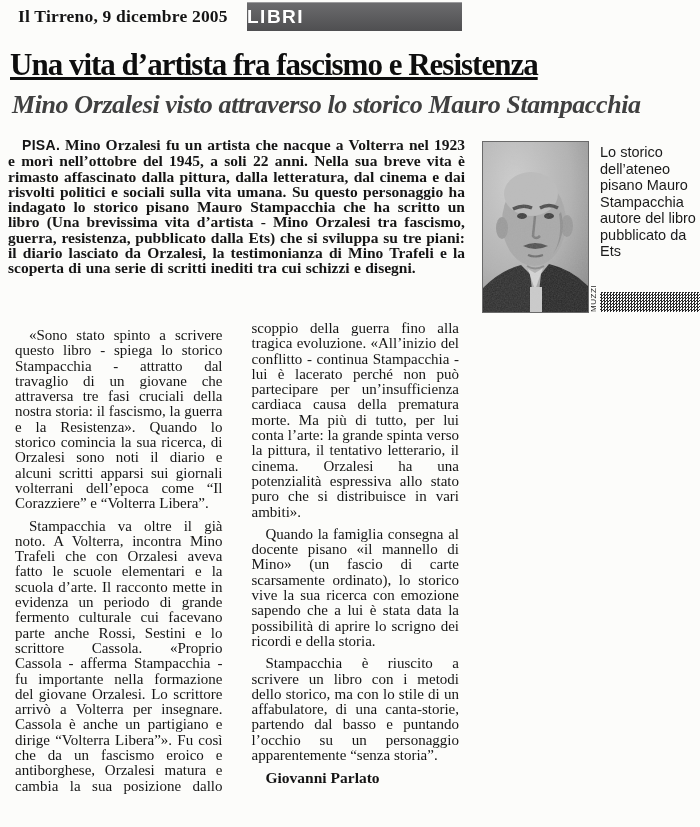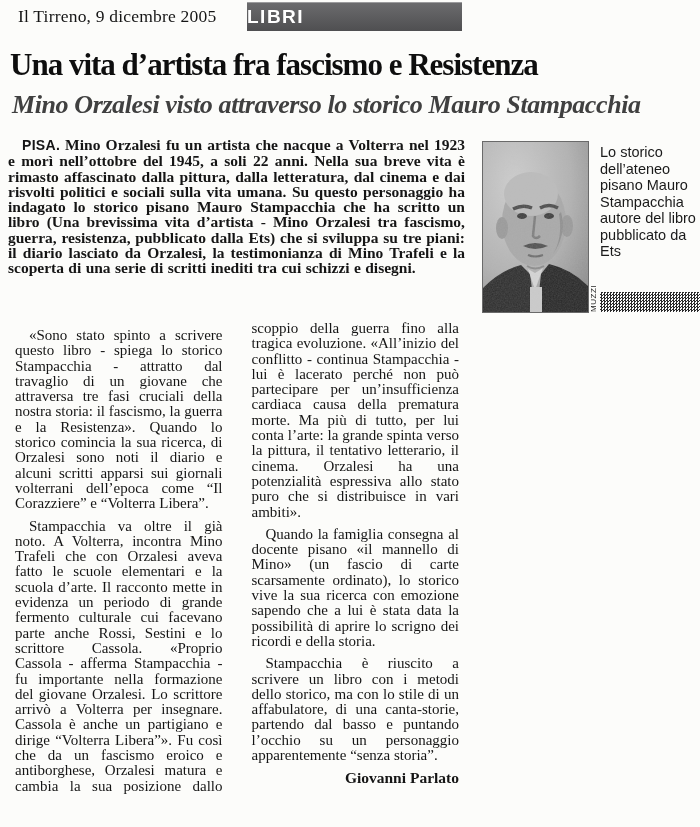--- a/index.html
+++ b/index.html
@@ -12,40 +12,41 @@
     width:700px;height:827px;
     margin:0 auto;
     background:#fcfcfa;
     color:#151515;
     overflow:hidden;
   }
 
   
   .masthead{
     position:absolute;left:18px;top:6px;
-    font-size:17.5px;font-weight:normal;
+    font-size:17.5px;font-weight:bold;
     letter-spacing:.2px;
   }
   .section-badge{
     position:absolute;left:247px;top:2px;
     width:215px;height:28px;line-height:28px;
     background:linear-gradient(#6b6b6d,#4f4f51);
     border-top:1px solid #9b9b9d;
     color:#fff;
     font-family:"Liberation Sans", sans-serif;
     font-weight:bold;font-size:19px;letter-spacing:1.5px;
   }
 
   
   .headline{
     position:absolute;left:10px;top:47px;
     width:690px;
     font-size:31px;font-weight:bold;
     letter-spacing:-1px;white-space:nowrap;
     color:#0e0e0e;
+    text-decoration:underline;
   }
   .subheadline{
     position:absolute;left:12px;top:90px;
     width:688px;
     font-size:26px;font-weight:bold;font-style:italic;
     letter-spacing:-.4px;white-space:nowrap;
     color:#404040;
   }
 
   
@@ -65,21 +66,21 @@
   .body-cols{
     position:absolute;left:8px;top:321px;width:458px;
     column-count:2;column-gap:15px;
     font-size:15px;line-height:15.3px;
     text-align:justify;
   }
   .body-cols p{margin:7px;text-indent:14px;}
   .byline{
     margin-top:3px;
     font-weight:bold;font-size:15.5px;
-    text-align:right;text-indent:0;
+    text-align:left;text-indent:0;
   }
 
   
   .photo-block{
     position:absolute;left:483px;top:142px;
     width:196px;height:172px;
   }
   .photo-frame{
     position:absolute;left:0;top:0;
     width:105px;height:170px;

